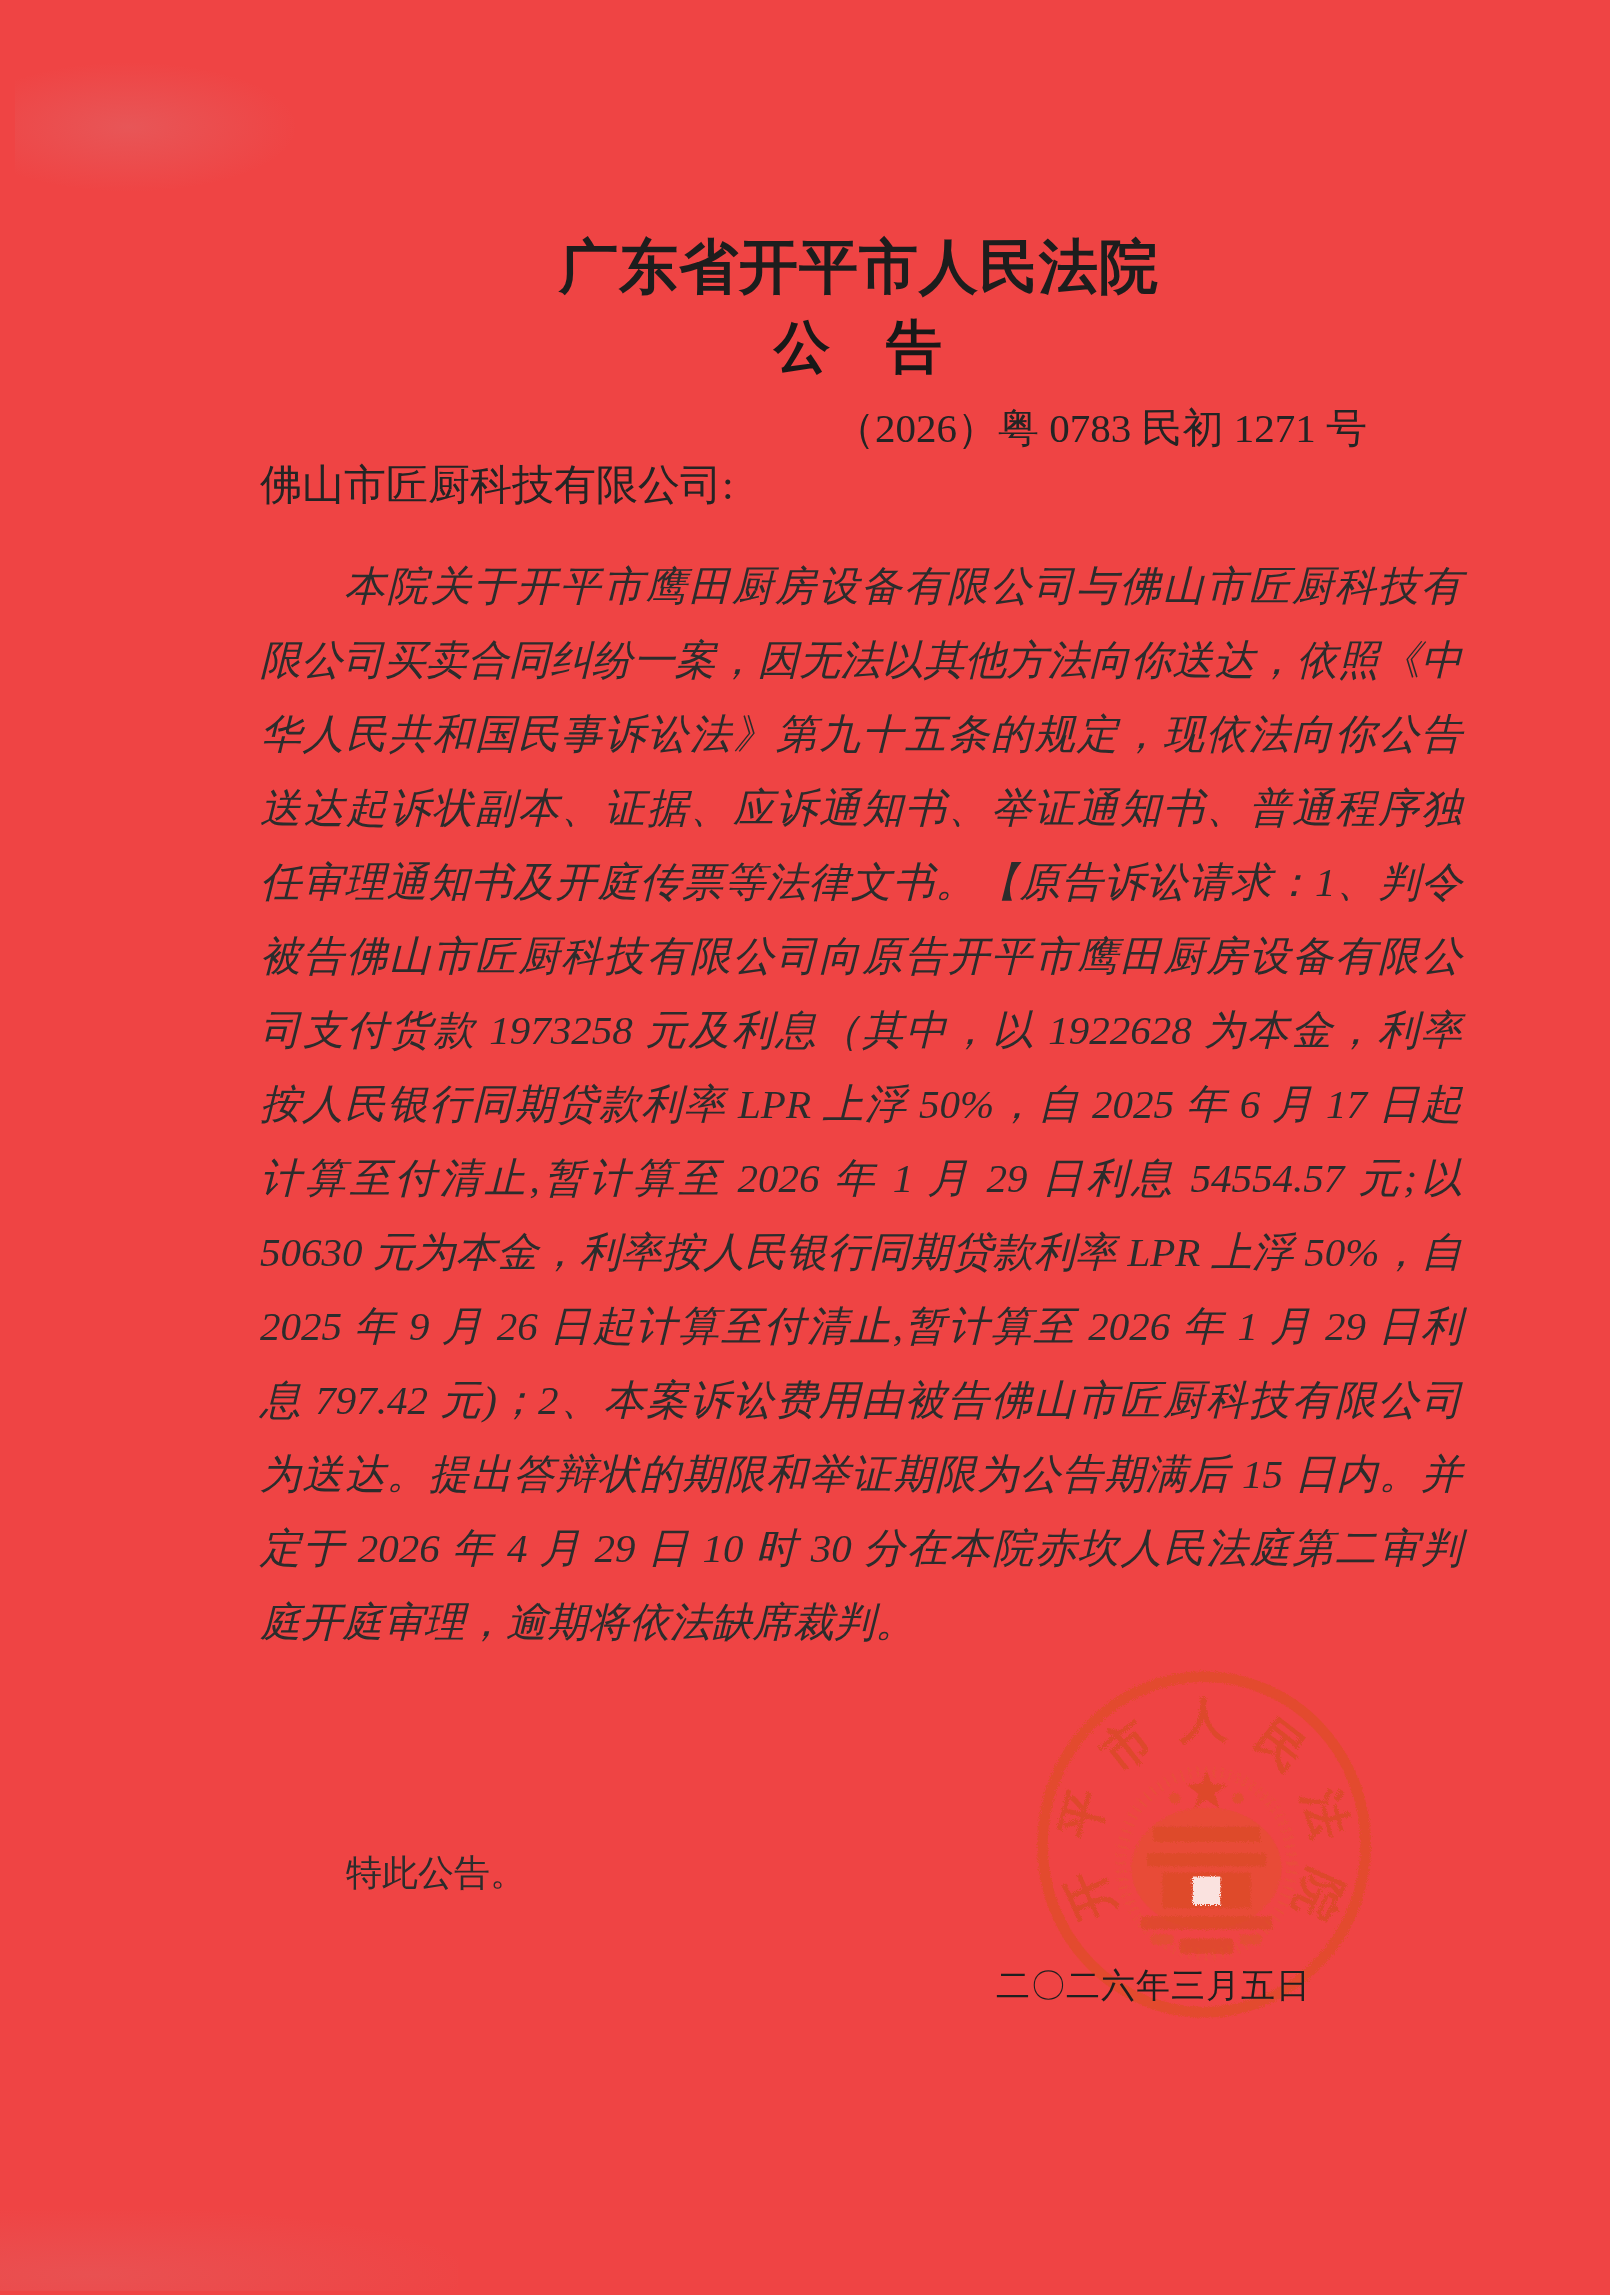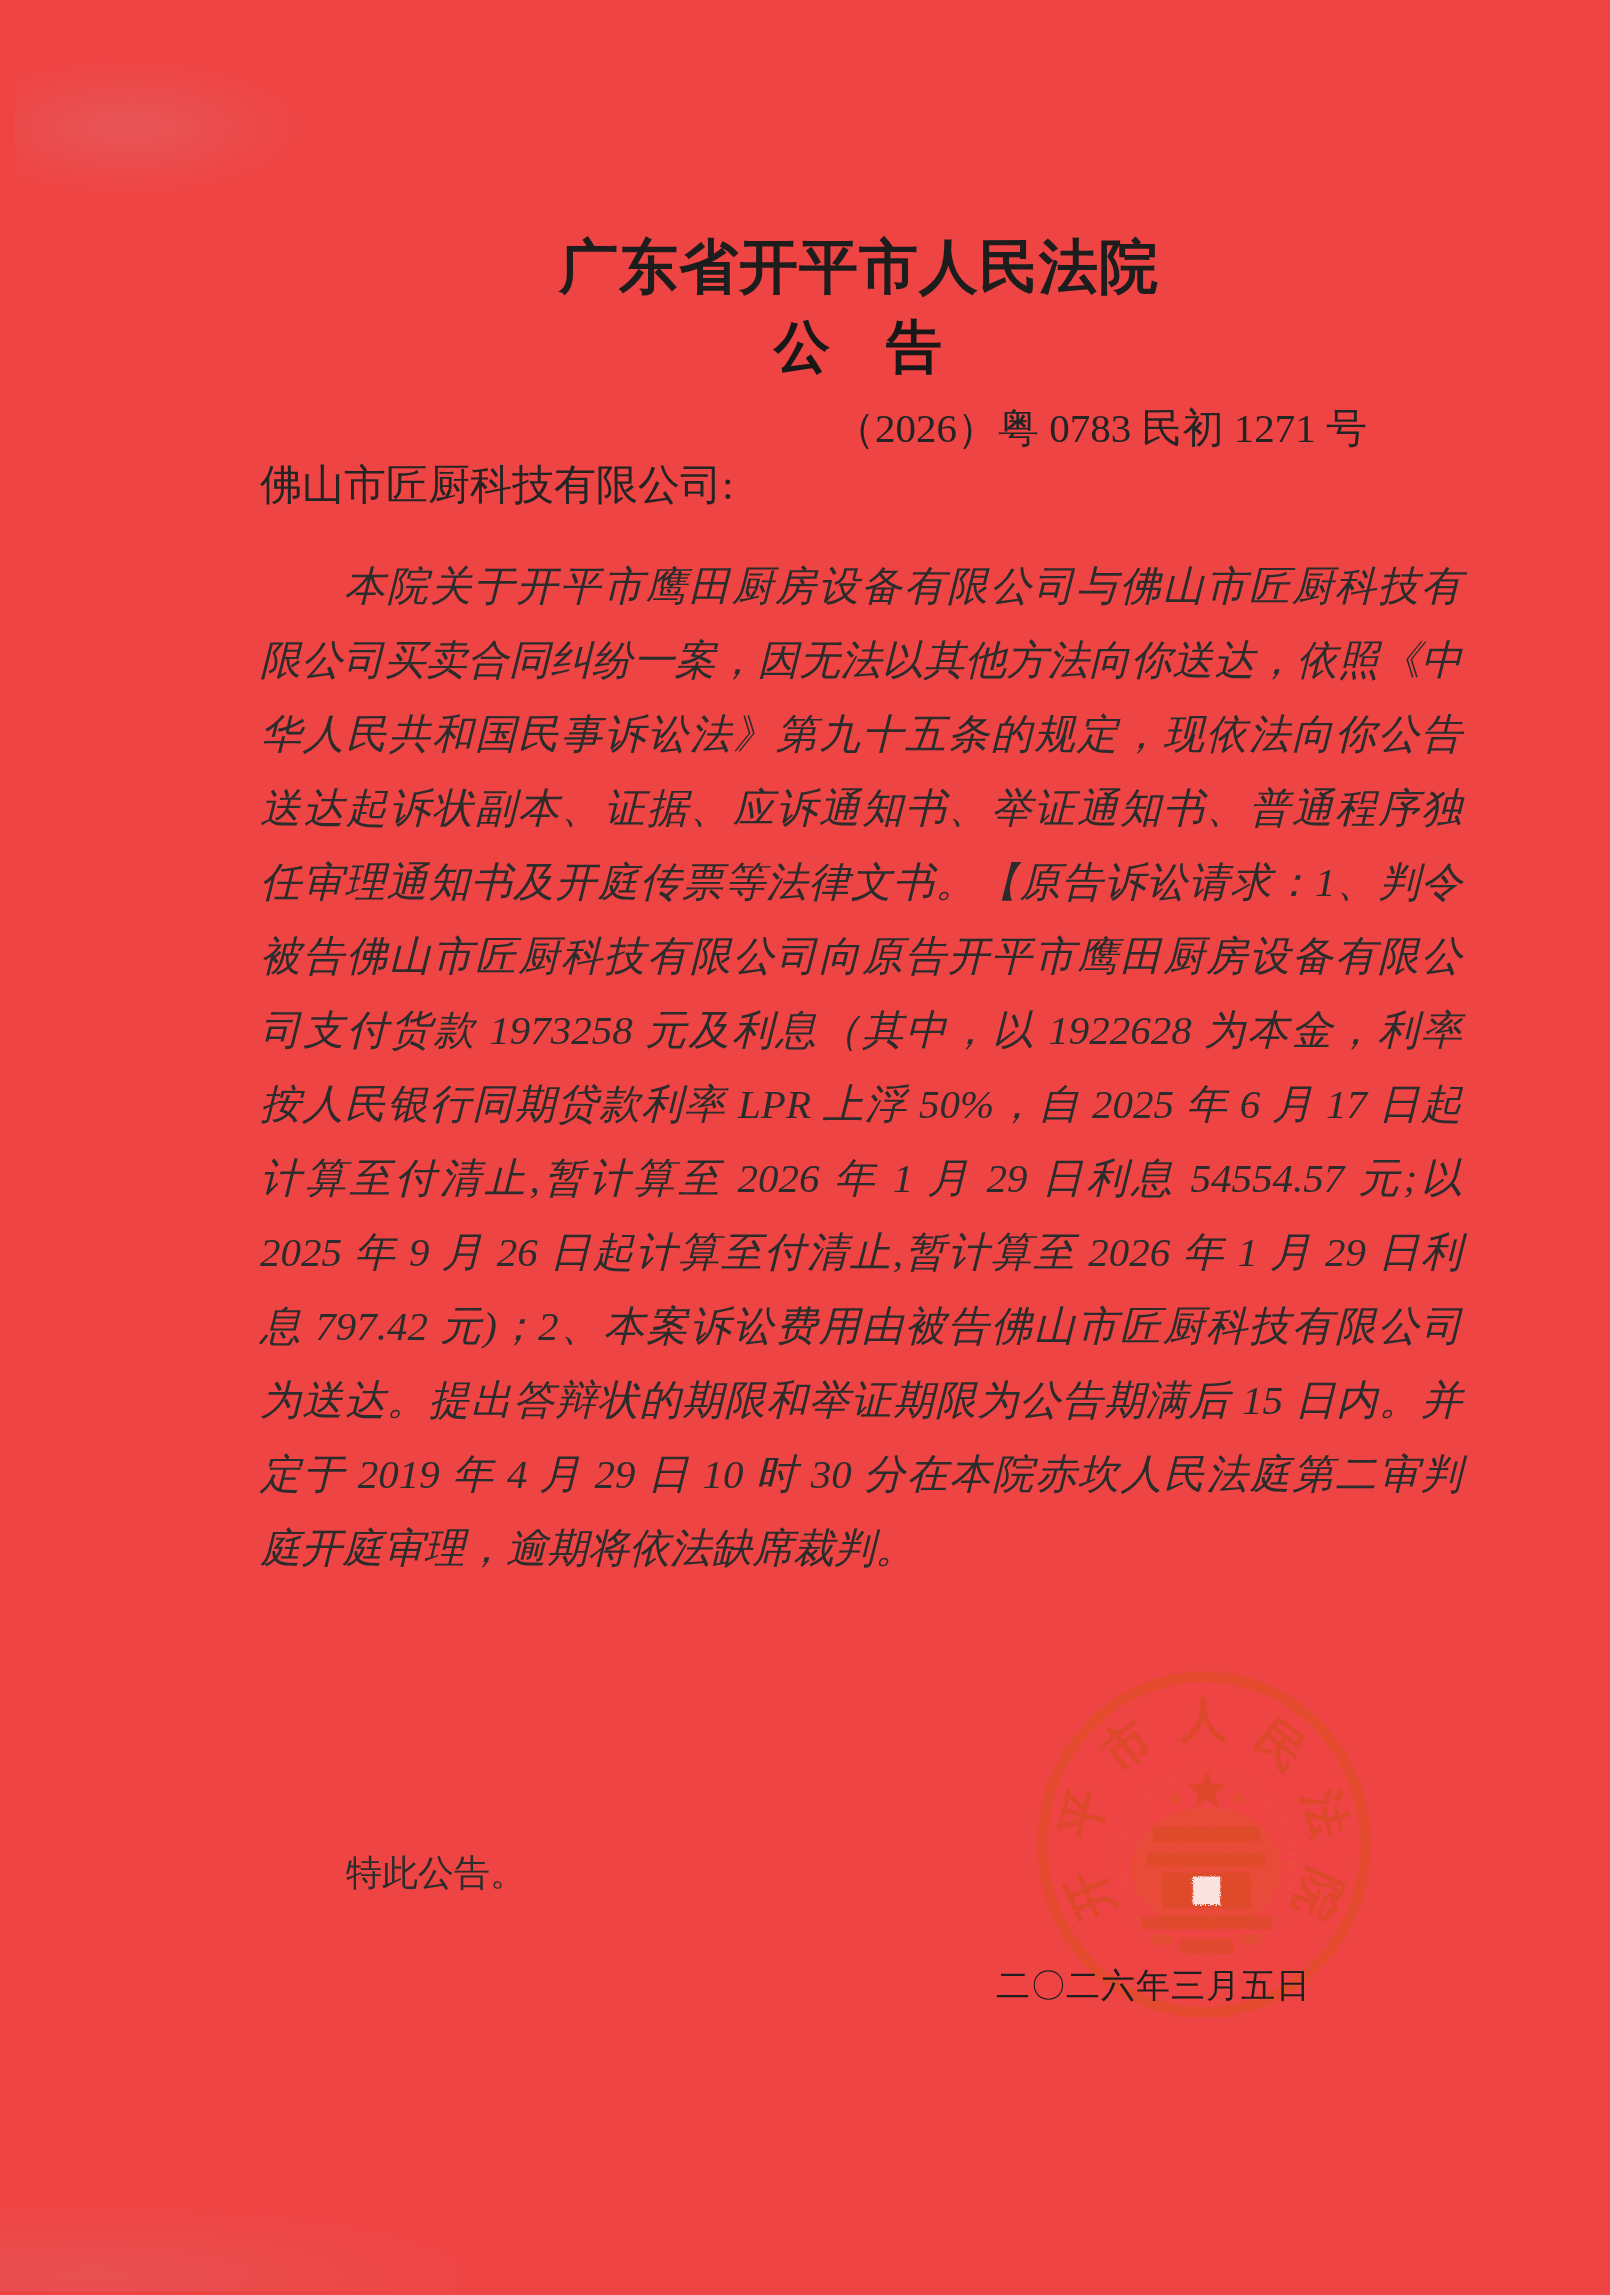--- a/index.html
+++ b/index.html
@@ -88,24 +88,25 @@
   <div class="body-lines">
       <div class="bline indent">本院关于开平市鹰田厨房设备有限公司与佛山市匠厨科技有</div>
       <div class="bline">限公司买卖合同纠纷一案，因无法以其他方法向你送达，依照《中</div>
       <div class="bline">华人民共和国民事诉讼法》第九十五条的规定，现依法向你公告</div>
       <div class="bline">送达起诉状副本、证据、应诉通知书、举证通知书、普通程序独</div>
       <div class="bline">任审理通知书及开庭传票等法律文书。【原告诉讼请求：1、判令</div>
       <div class="bline">被告佛山市匠厨科技有限公司向原告开平市鹰田厨房设备有限公</div>
       <div class="bline">司支付货款 1973258 元及利息（其中，以 1922628 为本金，利率</div>
       <div class="bline">按人民银行同期贷款利率 LPR 上浮 50%，自 2025 年 6 月 17 日起</div>
       <div class="bline">计算至付清止,暂计算至 2026 年 1 月 29 日利息 54554.57 元;以</div>
+      <div class="bline">50630 元为本金，利率按人民银行同期贷款利率 LPR 上浮 50%，自</div>
       <div class="bline">2025 年 9 月 26 日起计算至付清止,暂计算至 2026 年 1 月 29 日利</div>
       <div class="bline">息 797.42 元)；2、本案诉讼费用由被告佛山市匠厨科技有限公司</div>
       <div class="bline">为送达。提出答辩状的期限和举证期限为公告期满后 15 日内。并</div>
-      <div class="bline">定于 2019 年 4 月 29 日 10 时 30 分在本院赤坎人民法庭第二审判</div>
+      <div class="bline">定于 2026 年 4 月 29 日 10 时 30 分在本院赤坎人民法庭第二审判</div>
       <div class="bline short">庭开庭审理，逾期将依法缺席裁判。</div>
     </div>
 
   <div class="closing">特此公告。</div>
 
   <svg class="seal" viewBox="0 0 680 706" aria-hidden="true">
     <defs>
       <filter id="rough" x="-10%" y="-10%" width="120%" height="120%">
         <feTurbulence type="fractalNoise" baseFrequency="0.55" numOctaves="2" result="n"></feTurbulence>
         <feDisplacementMap in="SourceGraphic" in2="n" scale="12"></feDisplacementMap>

